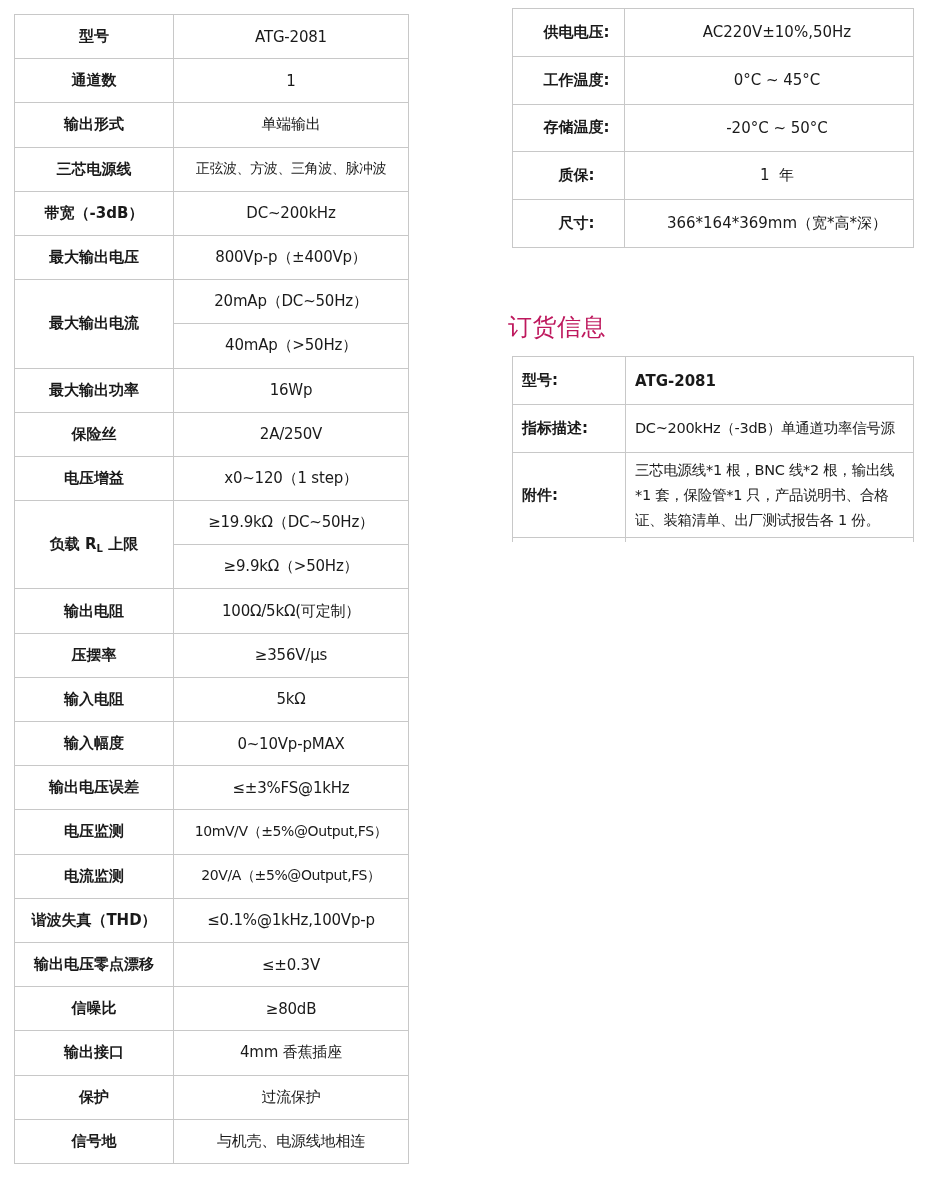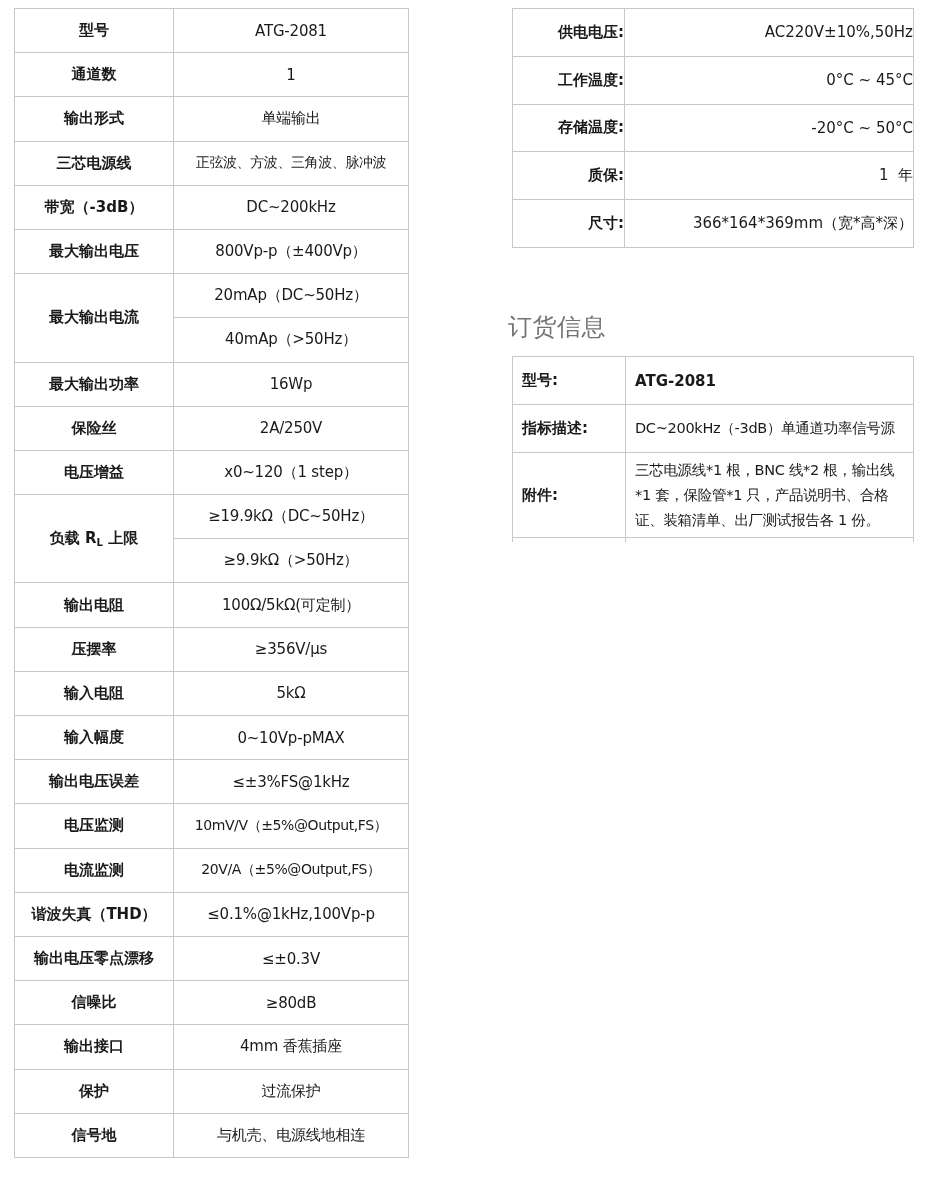--- a/index.html
+++ b/index.html
@@ -3,37 +3,37 @@
 <meta charset="utf-8">
 <style>
   * { box-sizing: border-box; margin: 0; padding: 0; }
   html, body { width: 929px; height: 1180px; background: #ffffff; overflow: hidden; }
   body { position: relative; font-family: "DejaVu Sans", "Liberation Sans", sans-serif; color: #1a1a1a; }
 
   table { border-collapse: collapse; table-layout: fixed; }
   td { border: 1px solid #c8c8c8; font-size: 15px; }
 
   
-  #spec-table { position: absolute; left: 14px; top: 8px; width: 394px; }
+  #spec-table { position: absolute; left: 14px; top: 14px; width: 394px; }
   #spec-table col.c1 { width: 159px; }
   #spec-table col.c2 { width: 235px; }
   #spec-table td { height: 44.2px; text-align: center; vertical-align: middle; }
   #spec-table td.label { font-weight: bold; font-size: 15px; }
   #spec-table td.value { font-size: 15px; white-space: nowrap; letter-spacing: -0.2px; }
   #spec-table td.value.narrow { font-size: 14px; letter-spacing: -0.4px; }
   .sub { font-size: 10px; vertical-align: -3px; }
 
   
   #env-table { position: absolute; left: 512px; top: 8px; width: 401px; }
   #env-table col.c1 { width: 112px; }
   #env-table col.c2 { width: 289px; }
-  #env-table td { height: 47.8px; vertical-align: middle; padding-left: 16px; text-align: right; }
+  #env-table td { height: 47.8px; vertical-align: middle; padding-left: 16px; text-align: center; }
   #env-table td.label { font-weight: bold; }
 
-  #order-title { position: absolute; left: 508px; top: 311px; font-size: 24px; font-weight: normal; color: #737373; letter-spacing: 0.5px; }
+  #order-title { position: absolute; left: 508px; top: 311px; font-size: 24px; font-weight: normal; color: #be185d; letter-spacing: 0.5px; }
 
   #order-table-wrap { position: absolute; left: 512px; top: 356px; width: 462px; height: 186px; overflow: hidden; }
   #order-table { width: 401px; }
   #order-table col.c1 { width: 113px; }
   #order-table col.c2 { width: 288px; }
   #order-table td { vertical-align: middle; padding-left: 9px; text-align: left; }
   #order-table td.label { font-weight: bold; }
   #order-table tr.r1 td, #order-table tr.r2 td { height: 48px; }
   #order-table tr.r2 td.value { white-space: nowrap; font-size: 14.5px; letter-spacing: -0.3px; }
   #order-table tr.r3 td { height: 85px; }

